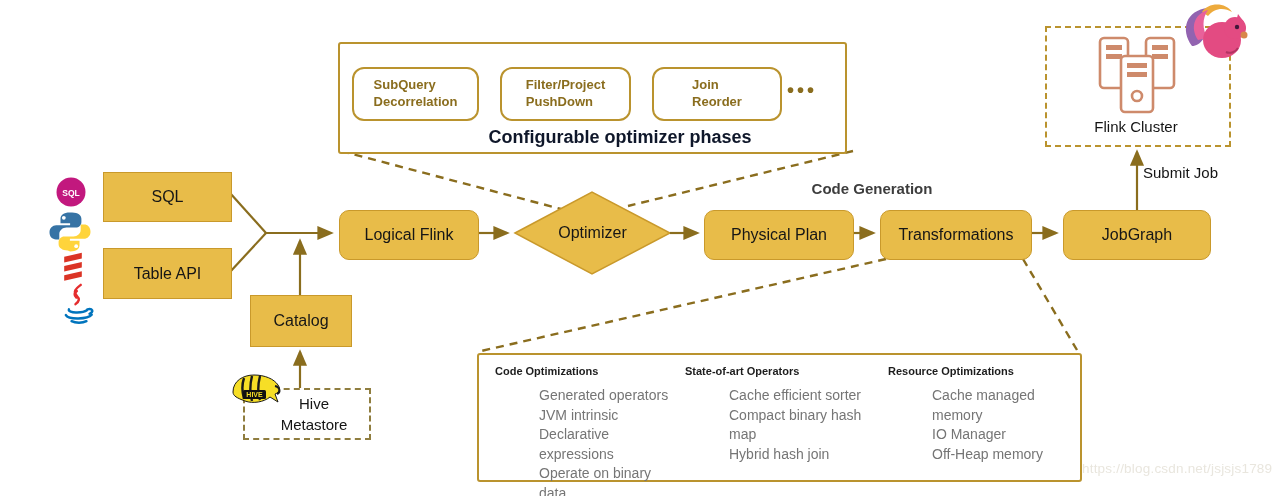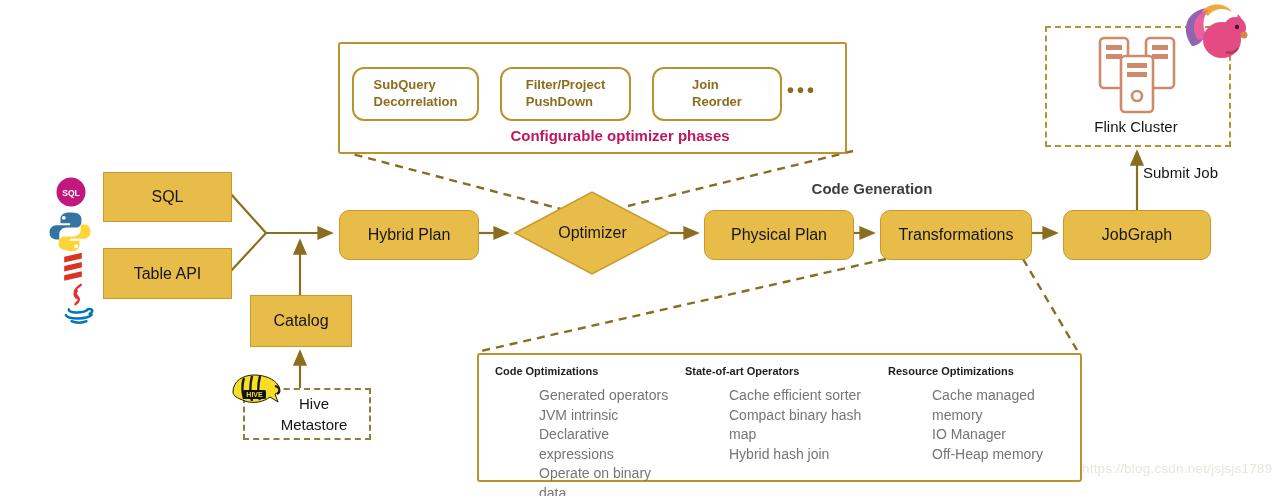--- a/index.html
+++ b/index.html
@@ -24,21 +24,21 @@
   .phase{
     position:absolute;z-index:3;background:#ffffff;border:2px solid #BA932E;border-radius:12px;
     display:flex;align-items:center;justify-content:center;text-align:left;
     font-size:13px;font-weight:600;color:#8A6D1E;line-height:1.3;
   }
   .preline{white-space:pre-line;}
   .dots{
     position:absolute;z-index:3;color:#8A6D1E;font-size:20px;font-weight:bold;letter-spacing:3px;
   }
   .caption{
-    position:absolute;z-index:3;font-size:15px;font-weight:600;color:#be185d;text-align:center;
+    position:absolute;z-index:3;font-size:18px;font-weight:600;color:#0f172a;text-align:center;
   }
   .freelabel{position:absolute;z-index:3;font-size:15px;color:#3d3d3d;}
   .dark{color:#141414;}
   .col{position:absolute;z-index:3;}
   .col-title{font-size:11px;font-weight:bold;color:#1D1D1D;margin-bottom:9px;}
   .col-item{font-size:14px;color:#757575;line-height:19.5px;margin-left:44px;}
   .diamond-label{
     position:absolute;z-index:3;display:flex;align-items:center;justify-content:center;
     font-size:16px;color:#161616;
   }
@@ -144,21 +144,21 @@
       <path d="M17 12c-2 6-2 14 0 21"></path>
       <path d="M25 10c-2 8-2 18 0 25"></path>
       <path d="M33 10c-2 8-2 18 0 24"></path>
     </g>
     <path d="M48 20c5 1 6 6 2 8" stroke="#1a1a1a" stroke-width="2" fill="none"></path>
     <rect x="16" y="24" width="23" height="9" rx="1.5" fill="#111111"></rect>
     <text x="27.5" y="31.2" text-anchor="middle" font-size="7" font-weight="bold" fill="#F6DE26">HIVE</text>
   </svg>
 
   <div class="node rounded" style="left:339px;top:210px;width:138px;height:48px;">
-    <span>Hybrid Plan</span>
+    <span>Logical Flink</span>
   </div>
 
   <div class="diamond-label" style="left:515px;top:192px;width:155px;height:82px;">
     <span>Optimizer</span>
   </div>
 
   <div class="node rounded" style="left:704px;top:210px;width:148px;height:48px;">
     <span>Physical Plan</span>
   </div>
 

